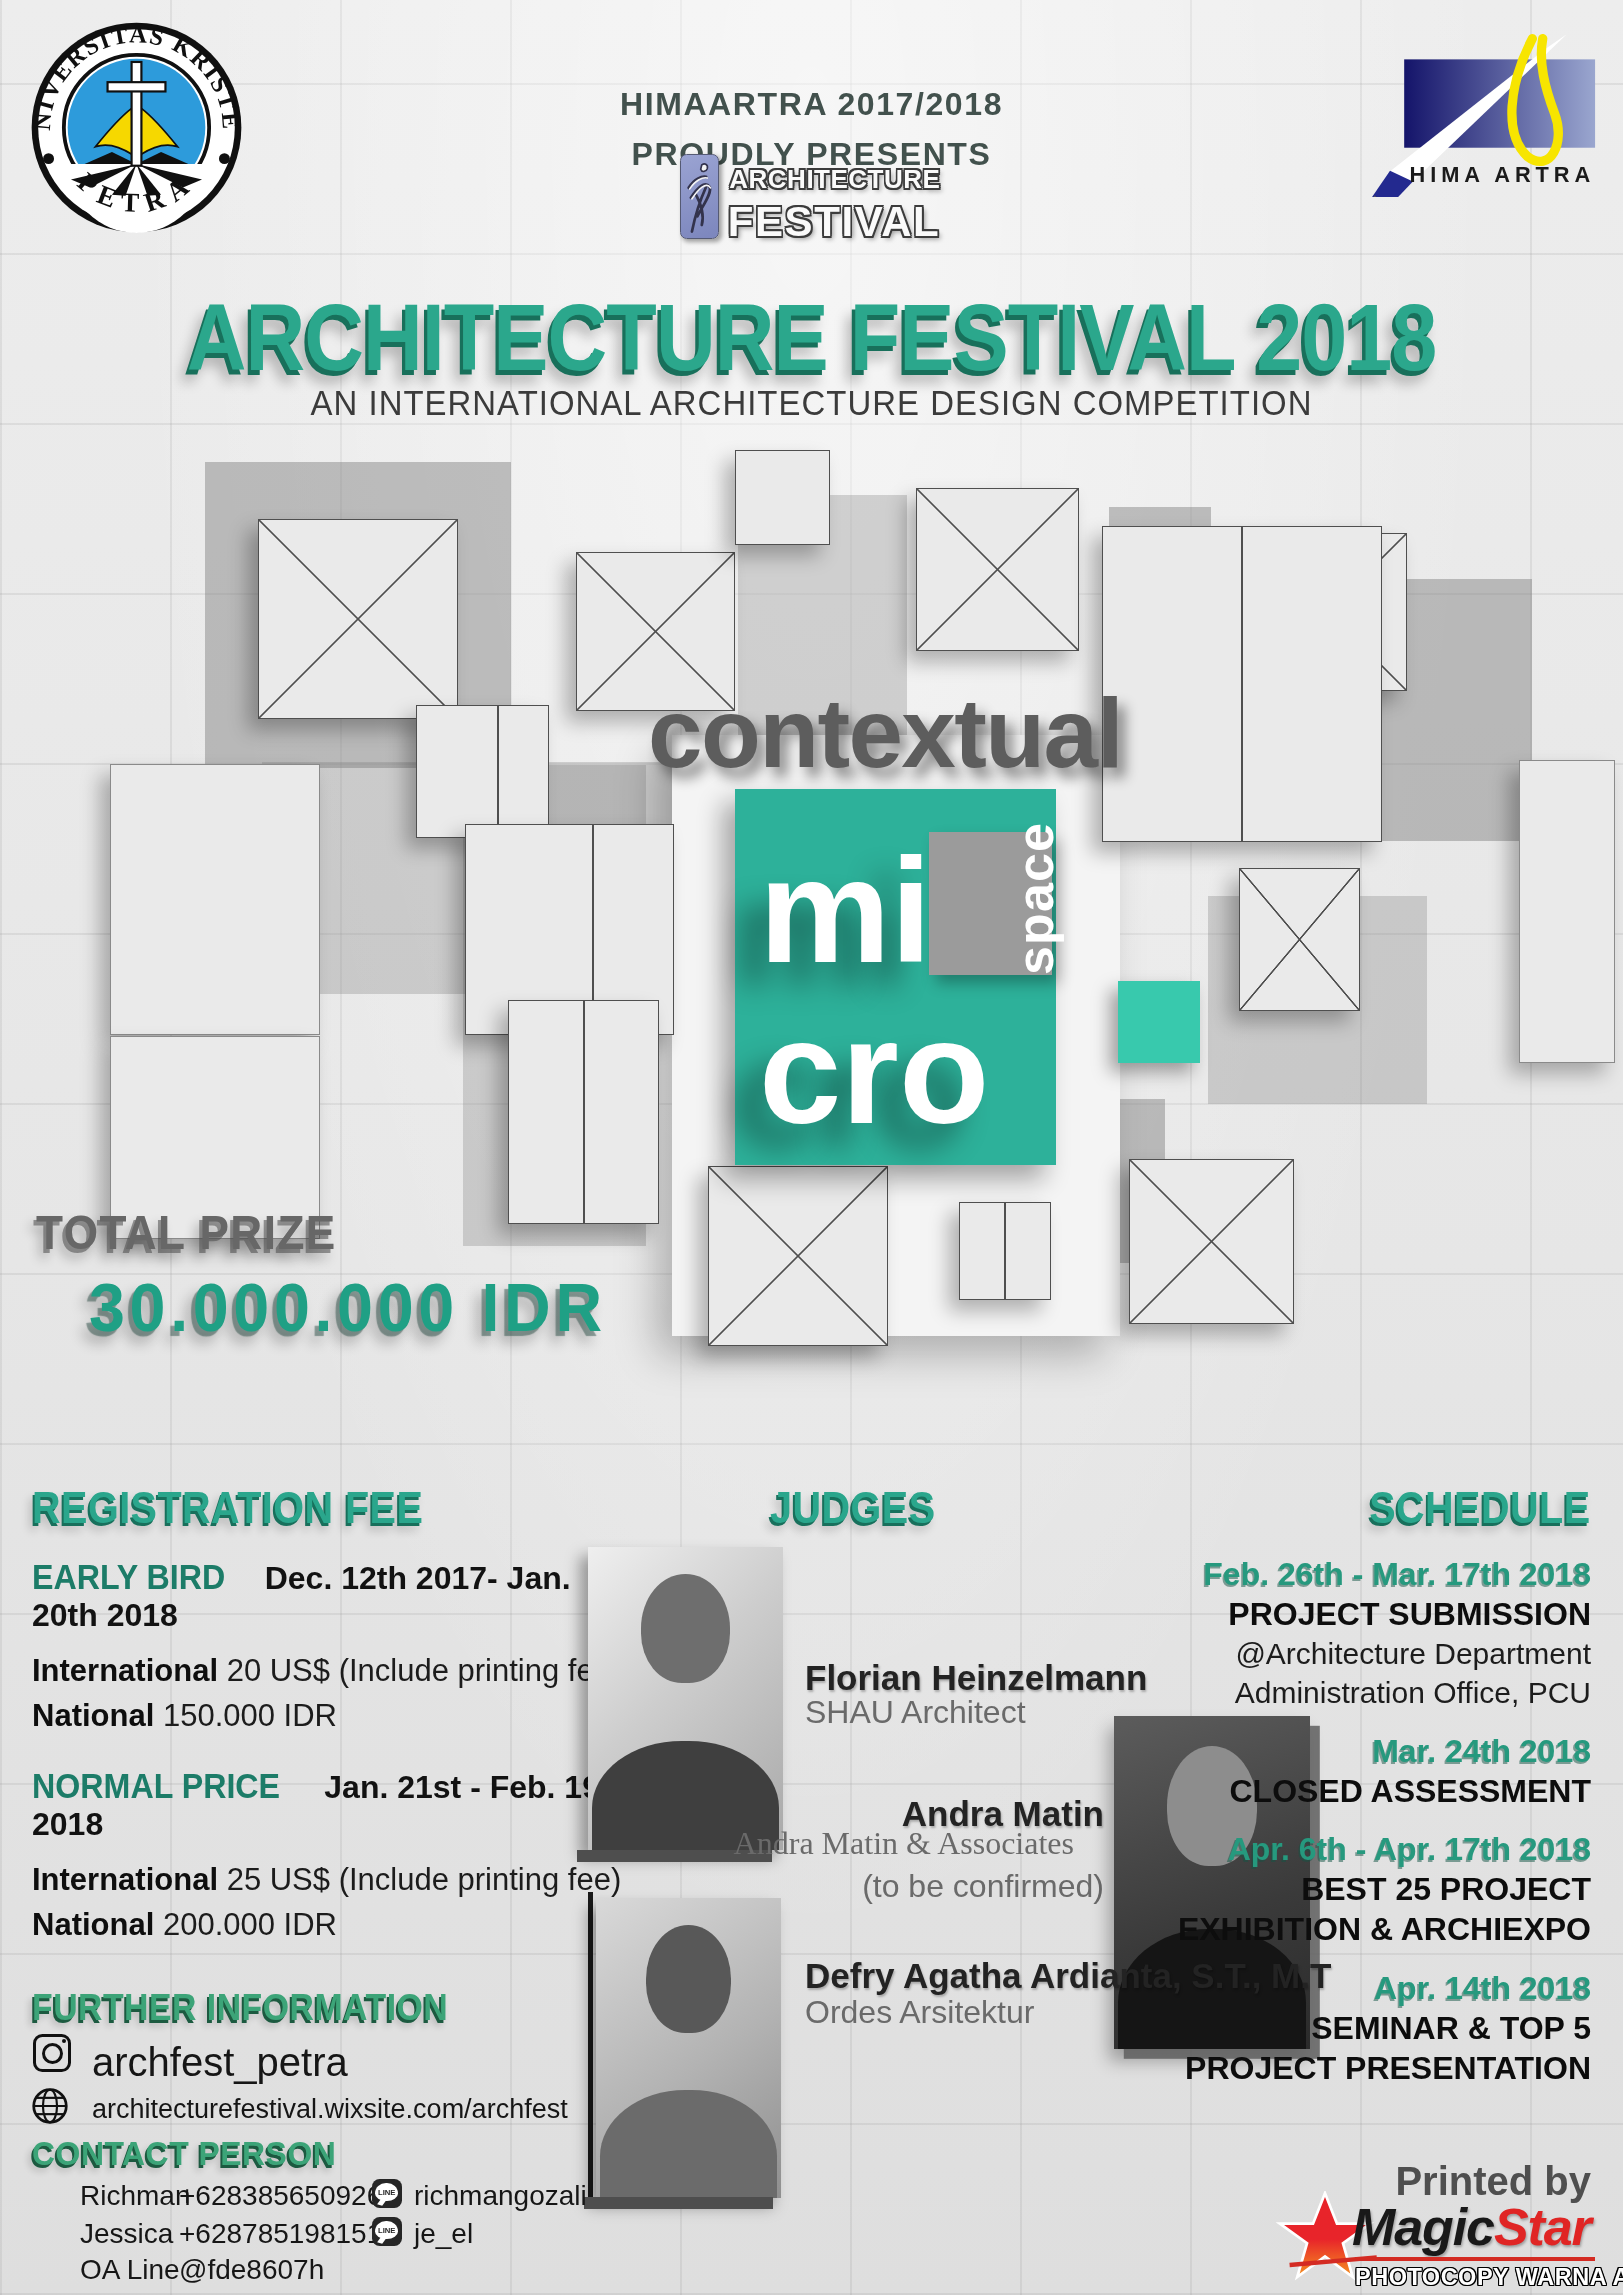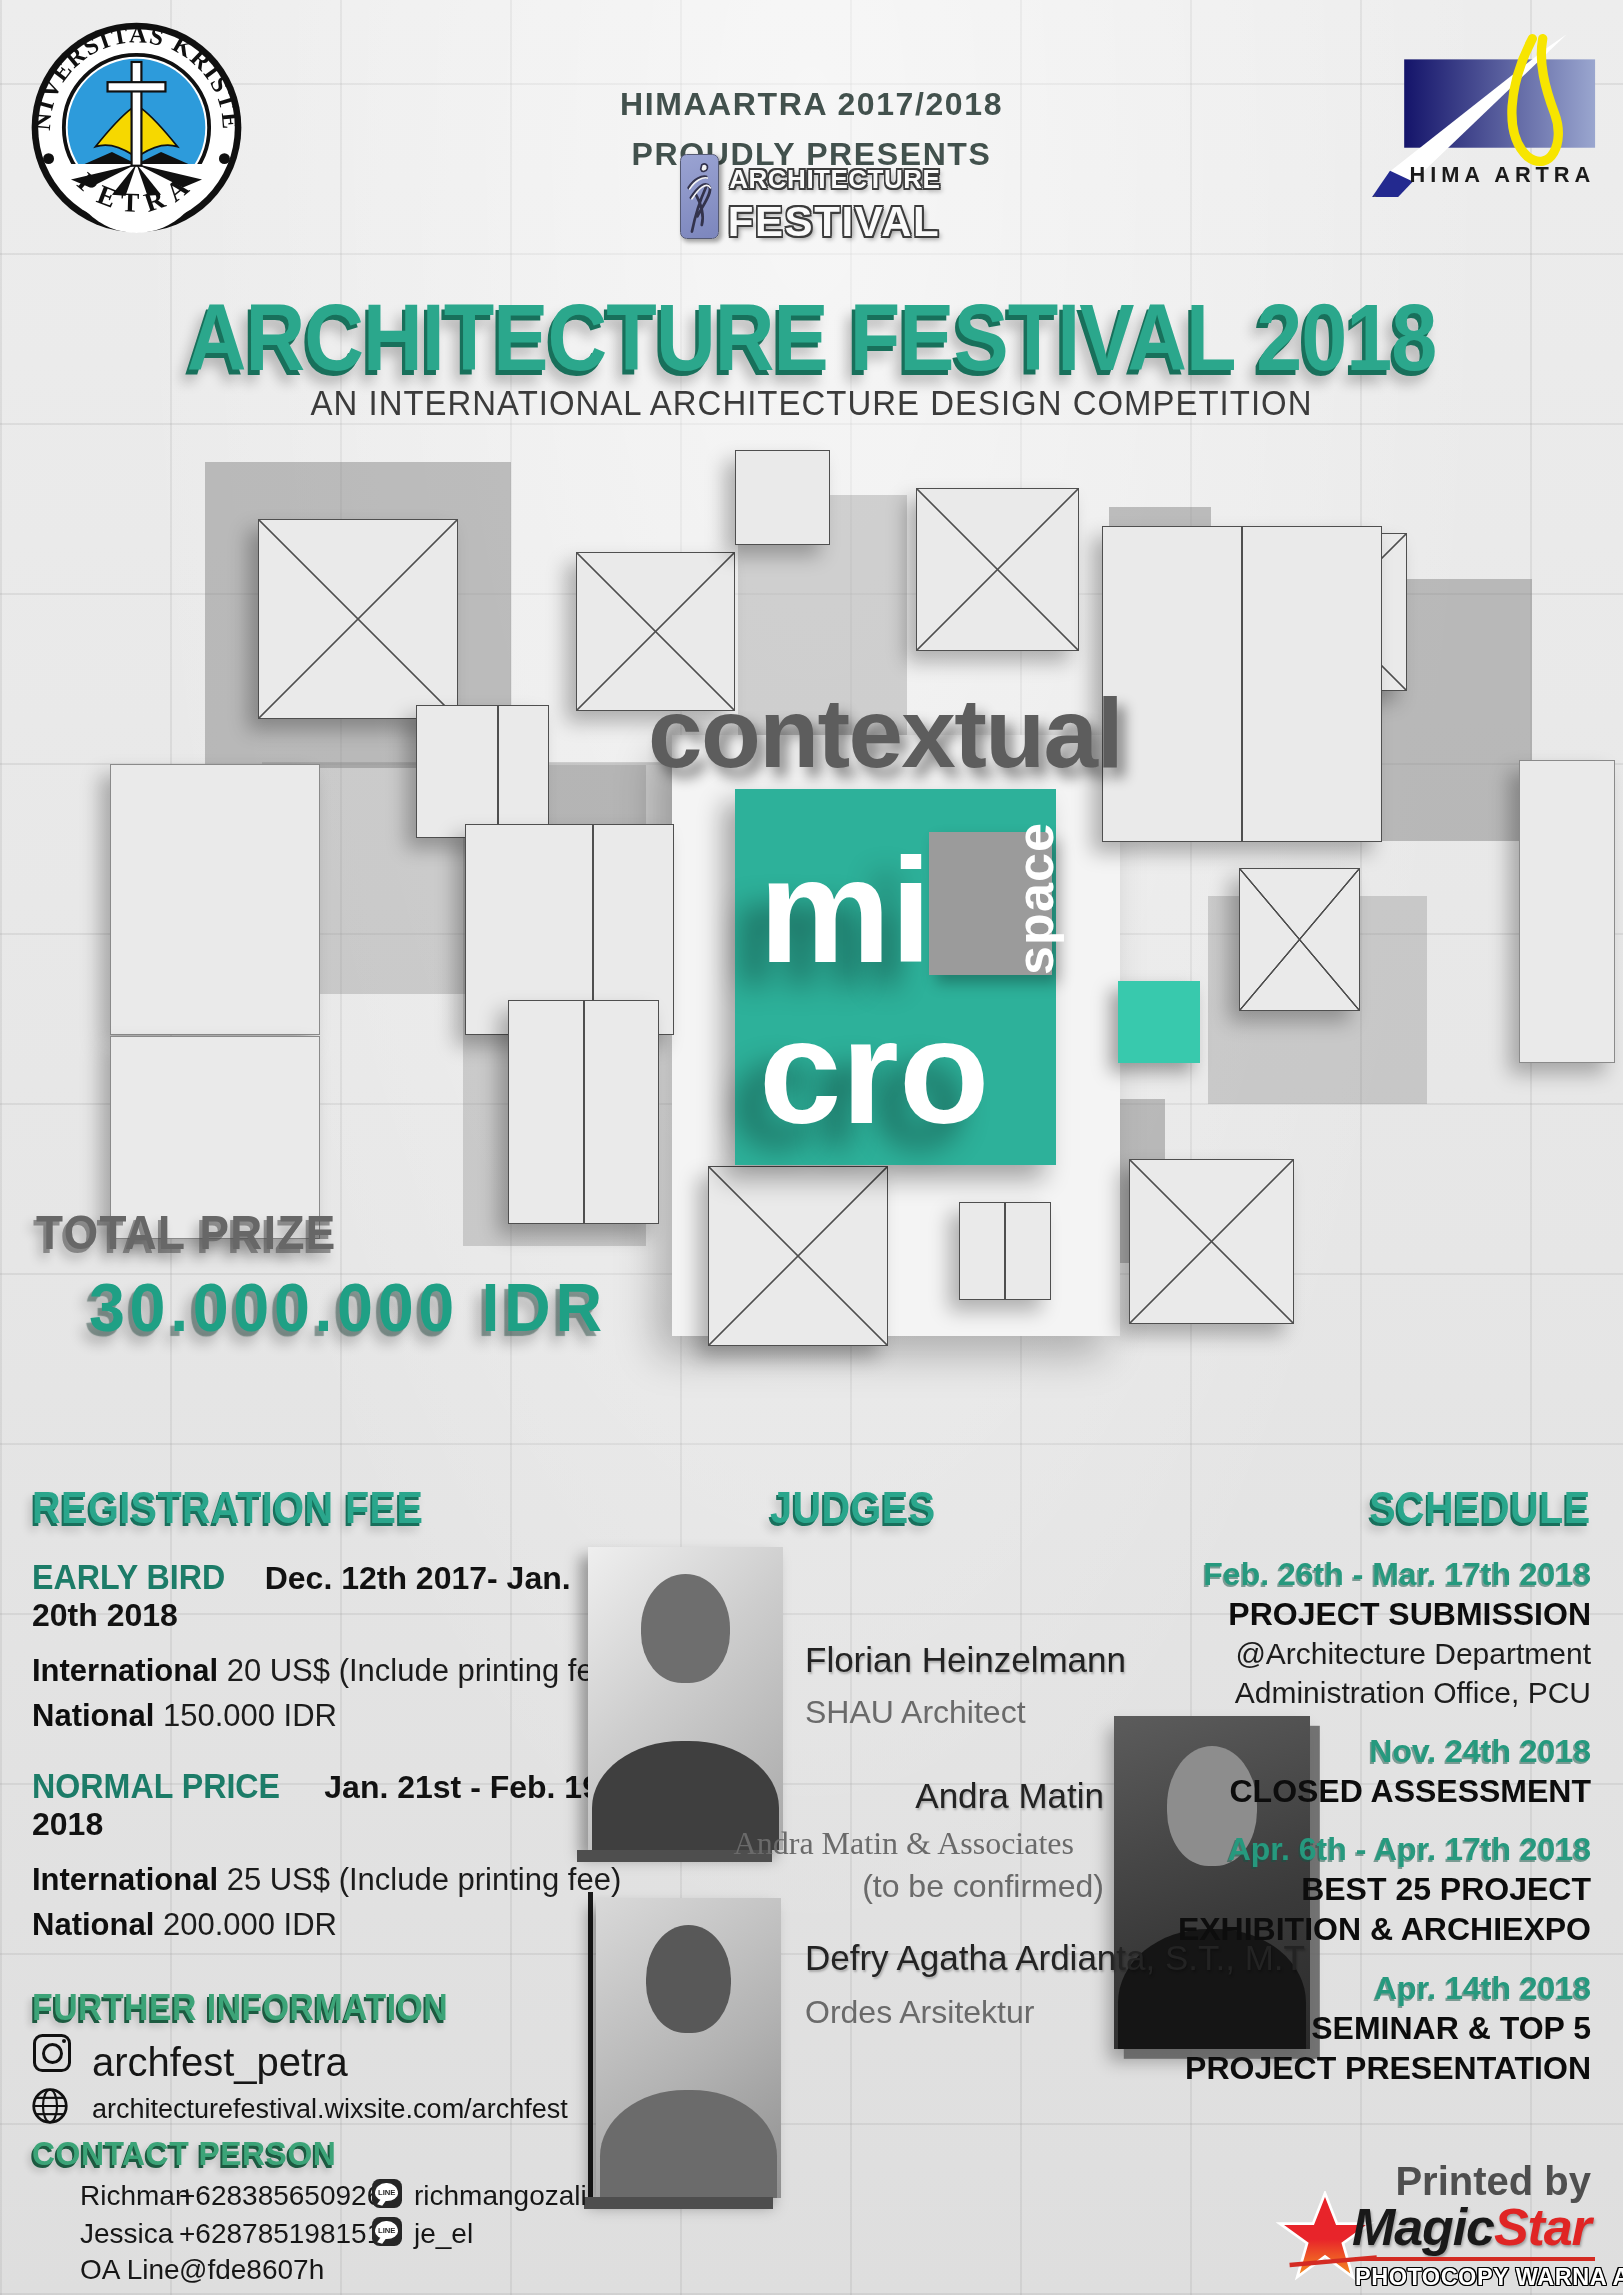--- a/index.html
+++ b/index.html
@@ -73,21 +73,21 @@
   .portrait { position:absolute; overflow:hidden; box-shadow:-7.7px 8.7px 14px rgba(0,0,0,.35); }
   .p-bg1 { background:linear-gradient(135deg,#efefef 0%,#cdcdcd 45%,#a9a9a9 100%); }
   .p-bg2 { background:linear-gradient(160deg,#5c5c5c 0%,#3a3a3a 60%,#2b2b2b 100%); }
   .p-bg3 { background:linear-gradient(145deg,#d9d9d9 0%,#b3b3b3 55%,#8f8f8f 100%); }
   .head { position:absolute; width:46%; height:36%; left:27%; top:9%; border-radius:50% 50% 46% 46%; }
   .torso { position:absolute; width:96%; height:46%; left:2%; bottom:-10%; border-radius:48% 48% 0 0; }
   .p-bg1 .head { background:#6e6e6e; } .p-bg1 .torso { background:#3f3f3f; }
   .p-bg2 .head { background:#8d8d8d; } .p-bg2 .torso { background:#151515; }
   .p-bg3 .head { background:#585858; } .p-bg3 .torso { background:#6b6b6b; }
   .photo-bar { position:absolute; height:12px; background:#4e4e4e; }
-  .judge-name { font-size:35px; font-weight:normal; color:#232323; text-shadow:1.1px 1.6px 2.2px rgba(0,0,0,.25); white-space:nowrap; }
+  .judge-name { font-size:35px; font-weight:bold; color:#232323; text-shadow:1.1px 1.6px 2.2px rgba(0,0,0,.25); white-space:nowrap;margin-top:18px; }
   .judge-aff { font-size:32px; color:#6a6a6a; white-space:nowrap; }
   .frame-offset { box-shadow:9.8px 9.8px 0 rgba(95,95,95,.85), -5.5px 12px 16.4px rgba(0,0,0,.3); }
 
   
   .sched { width:448px; text-align:right; }
   .sch-date { font-size:32px; font-weight:bold; color:#26997e; line-height:39px; text-shadow:-1.6px 2.2px 0 rgba(18,84,68,.5); }
   .sch-title { font-size:32px; font-weight:bold; color:#0d0d0d; line-height:40px; }
   .sch-detail { font-size:30px; color:#1c1c1c; line-height:39px; }
   .gap { margin-top:19.7px; }
 
@@ -279,21 +279,21 @@
   <div class="abs photo-bar" style="left:584px; top:2197px; width:189px;"></div>
   <div class="abs judge-name" style="left:805px; top:1938px;">Defry Agatha Ardianta, S.T., M.T</div>
   <div class="abs judge-aff" style="left:805px; top:1994px;">Ordes Arsitektur</div>
 
   <div class="abs sec-head o-right" style="right:32px; top:1482px;">SCHEDULE</div>
   <div class="abs sched" style="right:32px; top:1555px;">
     <div class="sch-date">Feb. 26th - Mar. 17th 2018</div>
     <div class="sch-title">PROJECT SUBMISSION</div>
     <div class="sch-detail">@Architecture Department</div>
     <div class="sch-detail">Administration Office, PCU</div>
-    <div class="sch-date gap">Nov. 24th 2018</div>
+    <div class="sch-date gap">Mar. 24th 2018</div>
     <div class="sch-title">CLOSED ASSESSMENT</div>
     <div class="sch-date gap">Apr. 6th - Apr. 17th 2018</div>
     <div class="sch-title">BEST 25 PROJECT</div>
     <div class="sch-title">EXHIBITION &amp; ARCHIEXPO</div>
     <div class="sch-date gap">Apr. 14th 2018</div>
     <div class="sch-title">SEMINAR &amp; TOP 5</div>
     <div class="sch-title">PROJECT PRESENTATION</div>
   </div>
 
   <div class="abs green-head" style="left:32px; top:1987px; font-size:36px;">FURTHER INFORMATION</div>

